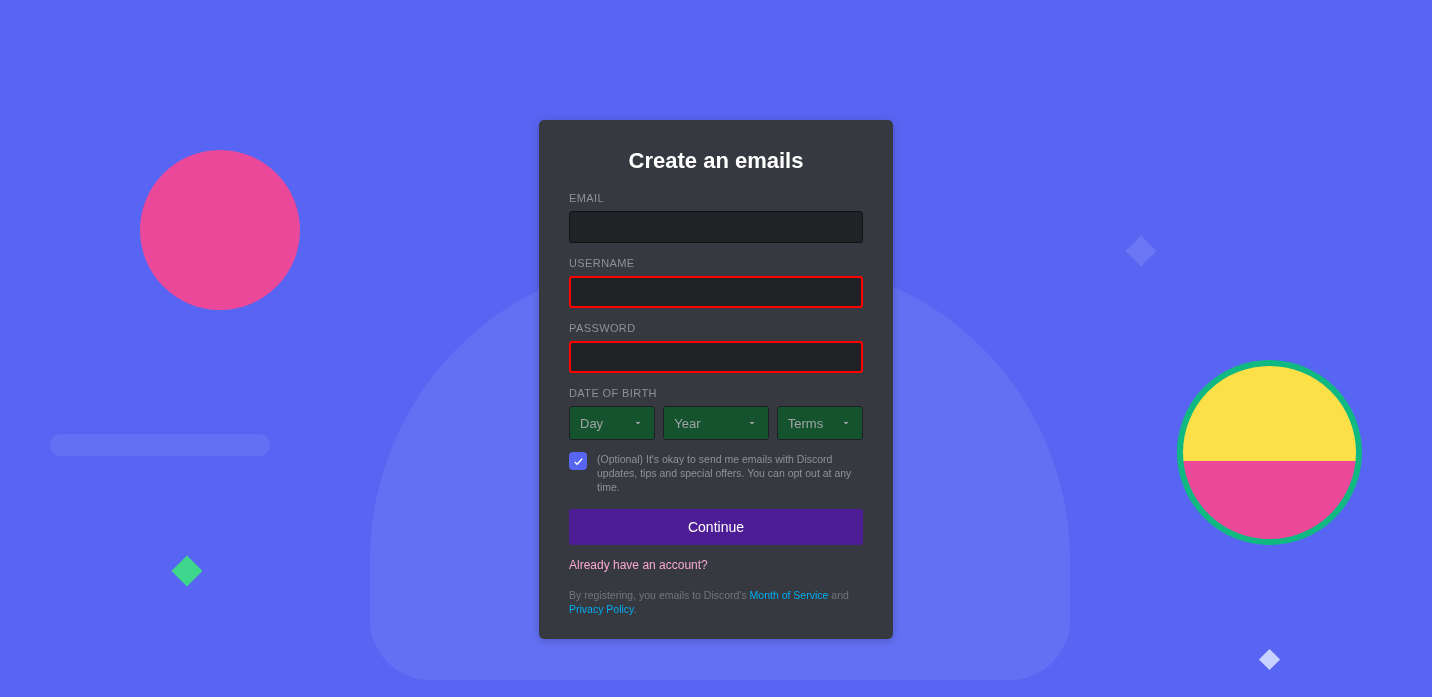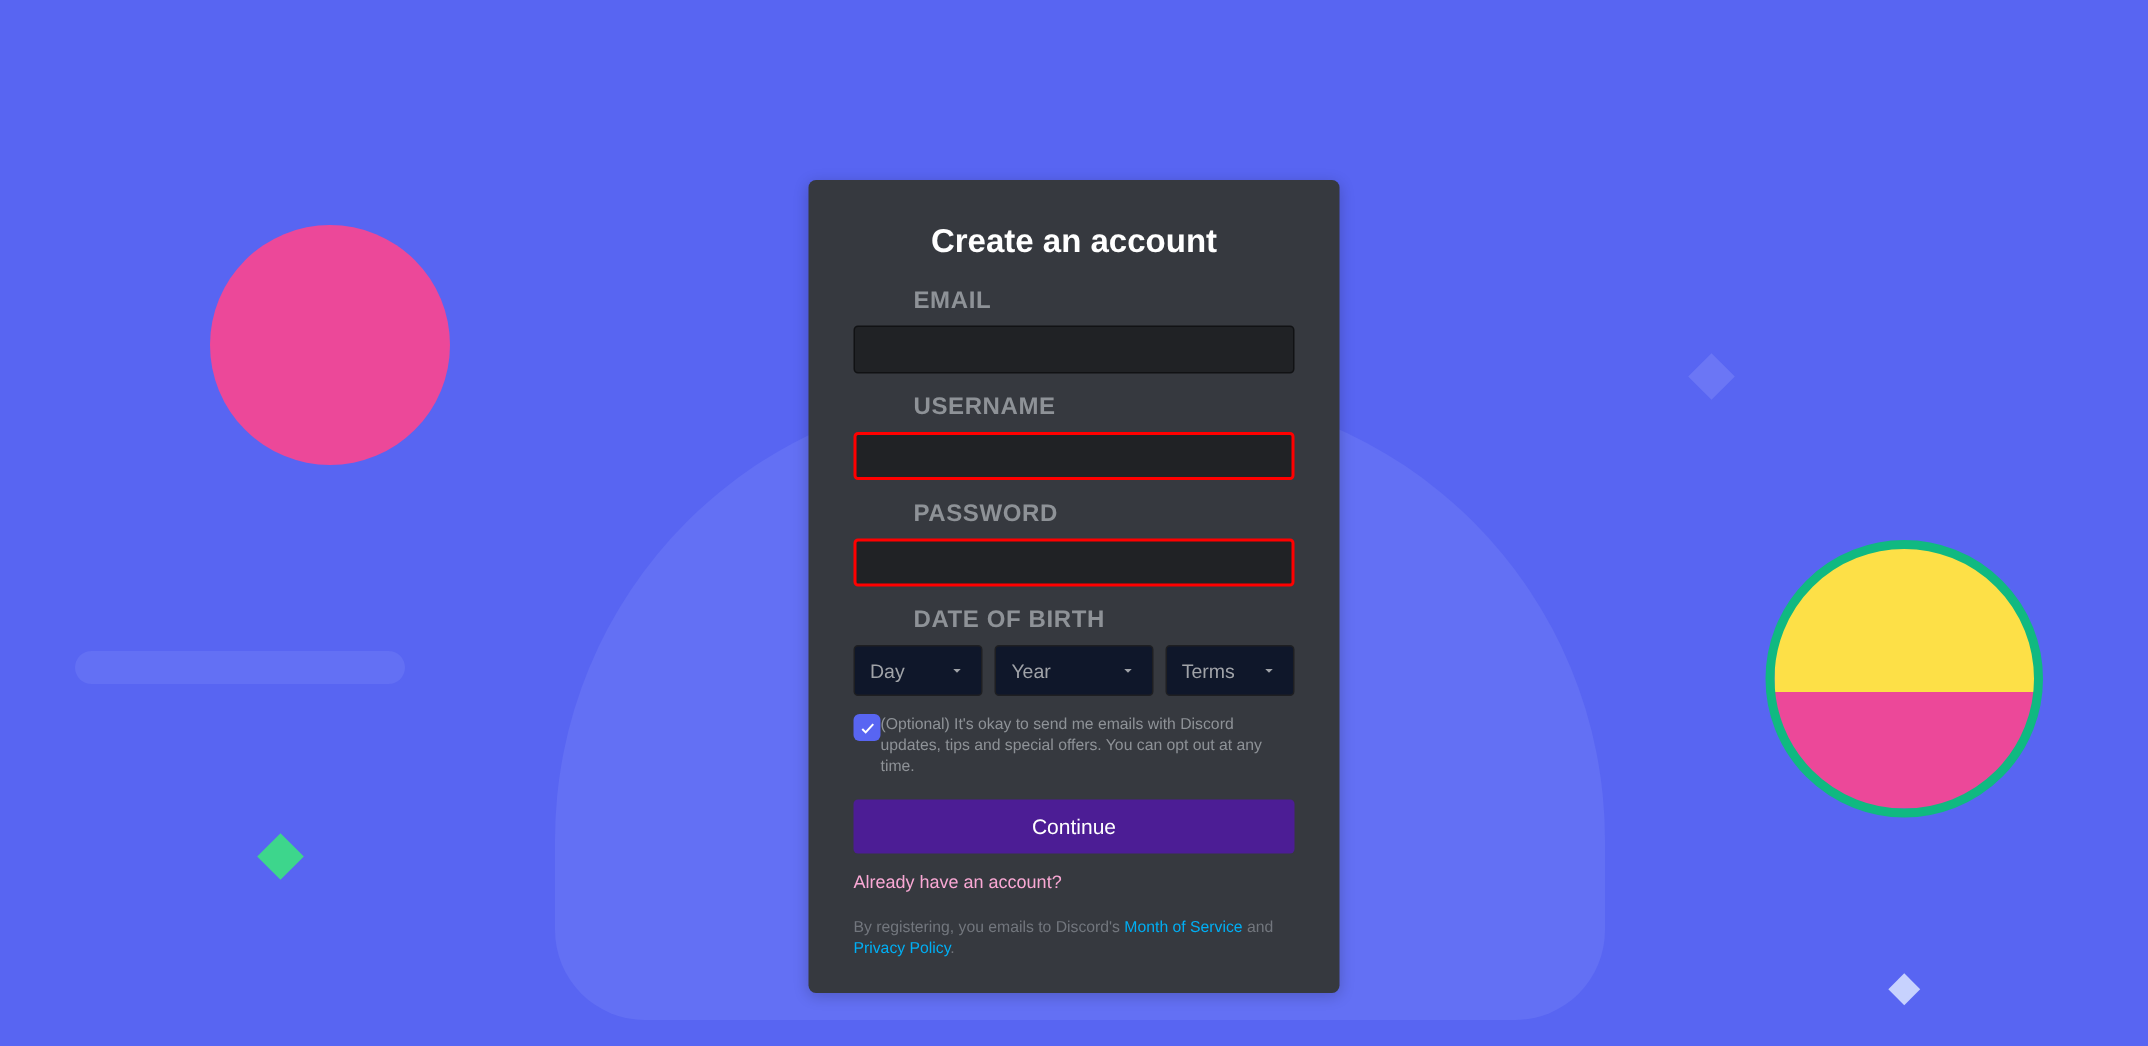--- a/index.html
+++ b/index.html
@@ -71,27 +71,26 @@
   }
   .card h1 {
     color: #ffffff;
     font-size: 22px;
     font-weight: 600;
     text-align: center;
     margin-bottom: 18px;
   }
   .field-label {
     display: block;
-    font-size: 16px;
-    font-weight: 700;
+    font-size: 11px;
+    font-weight: 400;
     letter-spacing: .4px;
     color: #8e9297;
     text-transform: uppercase;
     margin-bottom: 7px;
-    margin-left: 40px;
   }
   .field-input {
     width: 100%;
     height: 32px;
     background: #202225;
     border: 1px solid #111214;
     border-radius: 3px;
     color: #dcddde;
     padding: 0 10px;
     font-size: 14px;
@@ -101,34 +100,35 @@
     border: 2px solid #ff0000;
   }
   .dob-row {
     display: flex;
     gap: 8px;
     margin-bottom: 12px;
   }
   .select-box {
     flex: 1;
     height: 34px;
-    background: #0f172a;
+    background: #14532d;
     border: 1px solid #1e1f22;
     border-radius: 3px;
     display: flex;
     align-items: center;
     justify-content: space-between;
     padding: 0 10px;
     font-size: 13px;
     color: #a0a3a8;
     cursor: pointer;
   }
   .select-box svg { width: 12px; height: 12px; fill: #a0a3a8; }
   .opt-row {
     display: flex;
+    gap: 10px;
     align-items: flex-start;
     font-size: 10.5px;
     color: #8e9297;
     line-height: 1.35;
     margin-bottom: 14px;
   }
   .check {
     width: 18px; height: 18px;
     background: #5865f2;
     border-radius: 4px;
@@ -169,21 +169,21 @@
 
 <div class="cloud-big"></div>
 <div class="cloud-small"></div>
 <div class="blob-pink-1"></div>
 <div class="blob-circle-green"></div>
 <div class="sparkle s1"></div>
 <div class="sparkle s2"></div>
 <div class="sparkle s3"></div>
 
 <div class="card">
-  <h1>Create an account</h1>
+  <h1>Create an emails</h1>
 
   <label class="field-label">EMAIL</label>
   <input class="field-input" type="text" style="">
 
   <label class="field-label">USERNAME</label>
   <input class="field-input highlight" type="text" style="">
 
   <label class="field-label">PASSWORD</label>
   <input class="field-input highlight" type="password" style="">
 

